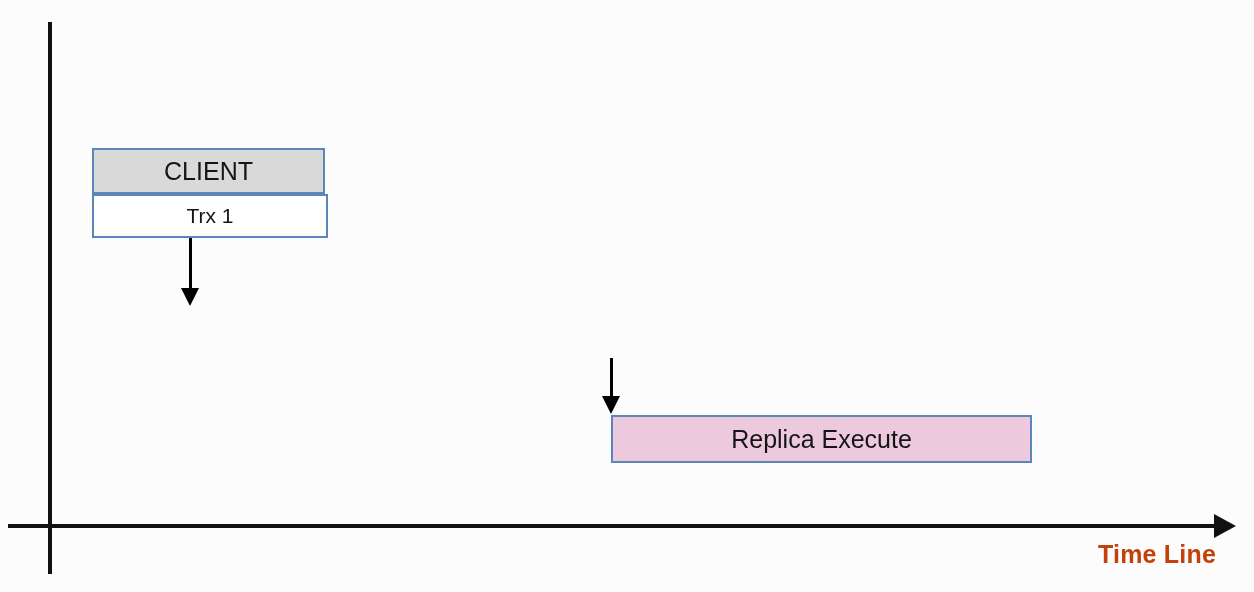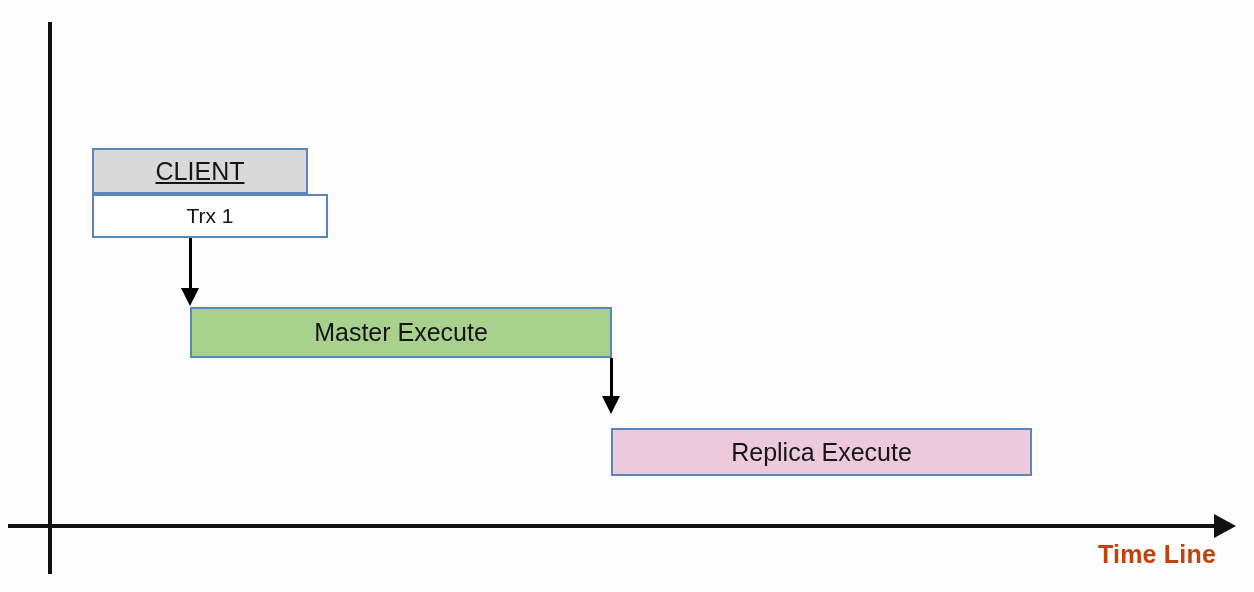--- a/index.html
+++ b/index.html
@@ -66,25 +66,24 @@
     align-items: center;
     justify-content: center;
     color: #151515;
     white-space: nowrap;
   }
 
   
   .client-header {
     left: 92px;
     top: 148px;
-    width: 216px;
+    width: 233px;
     height: 46px;
     background: #d9d9d9;
     font-size: 25px;
-    text-decoration: underline;
   }
   .client-row {
     left: 92px;
     top: 194px;
     width: 236px;
     height: 44px;
     background: #ffffff;
     font-size: 21px;
   }
 
@@ -97,21 +96,20 @@
     background: #a9d18e;
     font-size: 25px;
   }
   .bar-replica {
     left: 611px;
     top: 415px;
     width: 421px;
     height: 48px;
     background: #ecc9dd;
     font-size: 25px;
-    margin-top: 13px;
   }
 
   
   .flow-arrow {
     position: absolute;
   }
   .flow-arrow .shaft {
     position: absolute;
     width: 3px;
     background: #000000;
@@ -151,23 +149,20 @@
   </div>
   <div class="node client-row">
     <span>Trx 1</span>
   </div>
 
   <div class="flow-arrow arrow-client-to-master">
     <div class="shaft"></div>
     <div class="head"></div>
   </div>
 
-  <div class="node bar-master">
-    <span>Master Execute</span>
-  </div>
 
   <div class="flow-arrow arrow-master-to-replica">
     <div class="shaft"></div>
     <div class="head"></div>
   </div>
 
   <div class="node bar-replica">
     <span>Replica Execute</span>
   </div>
 

